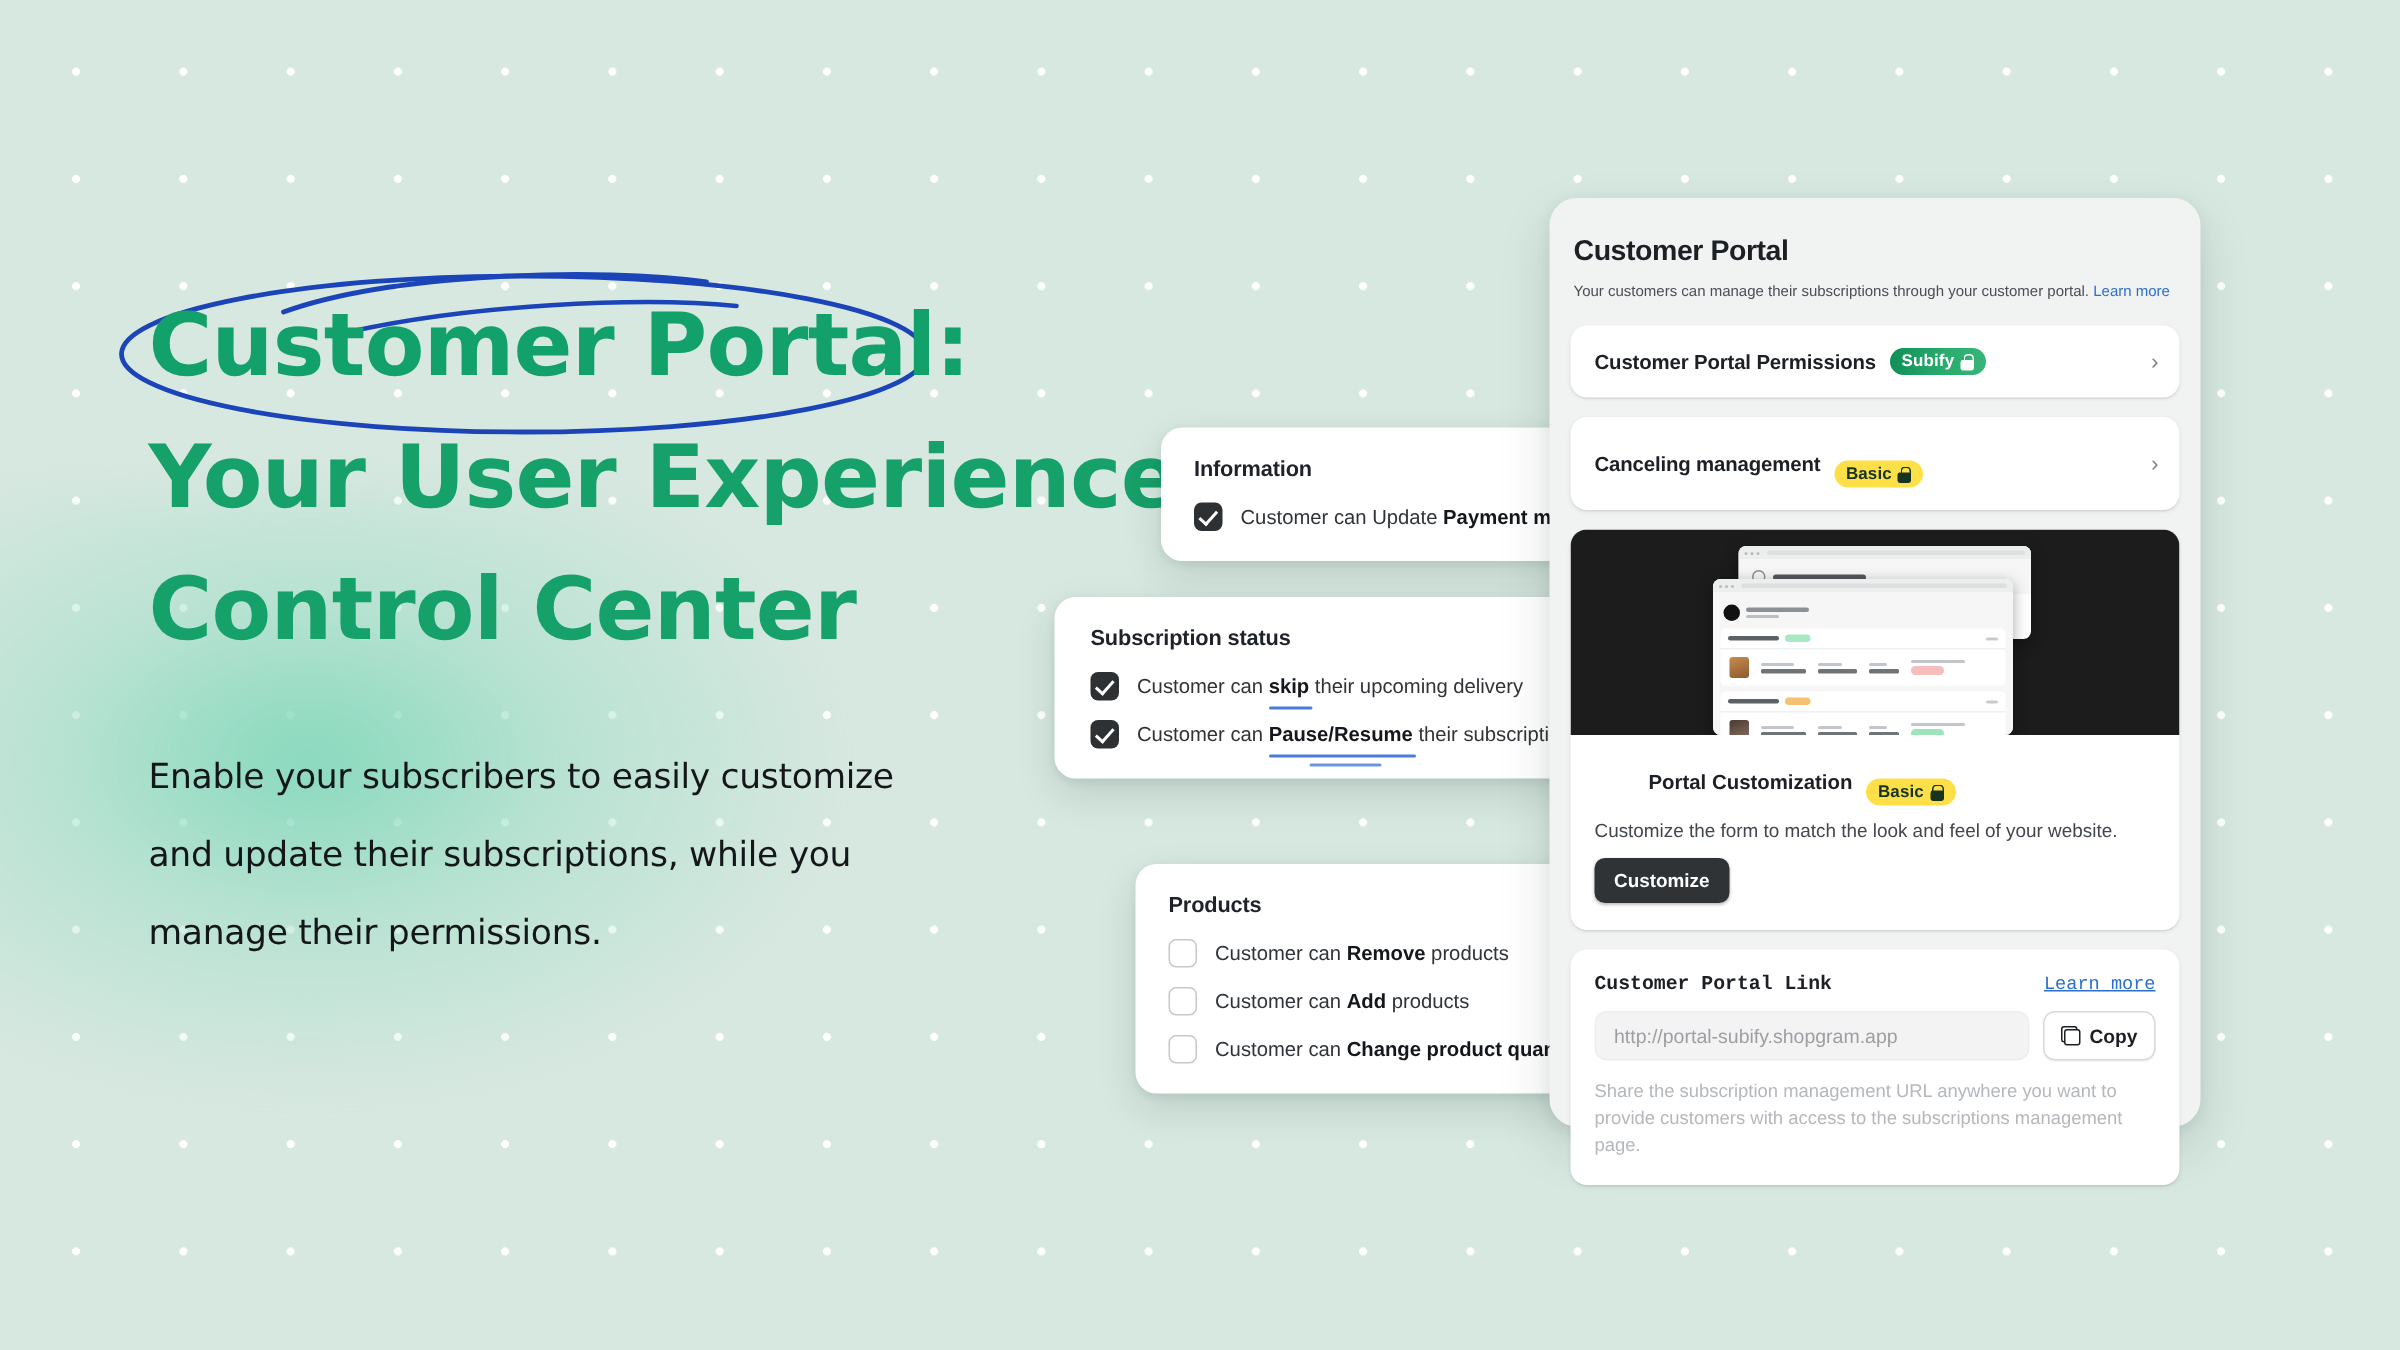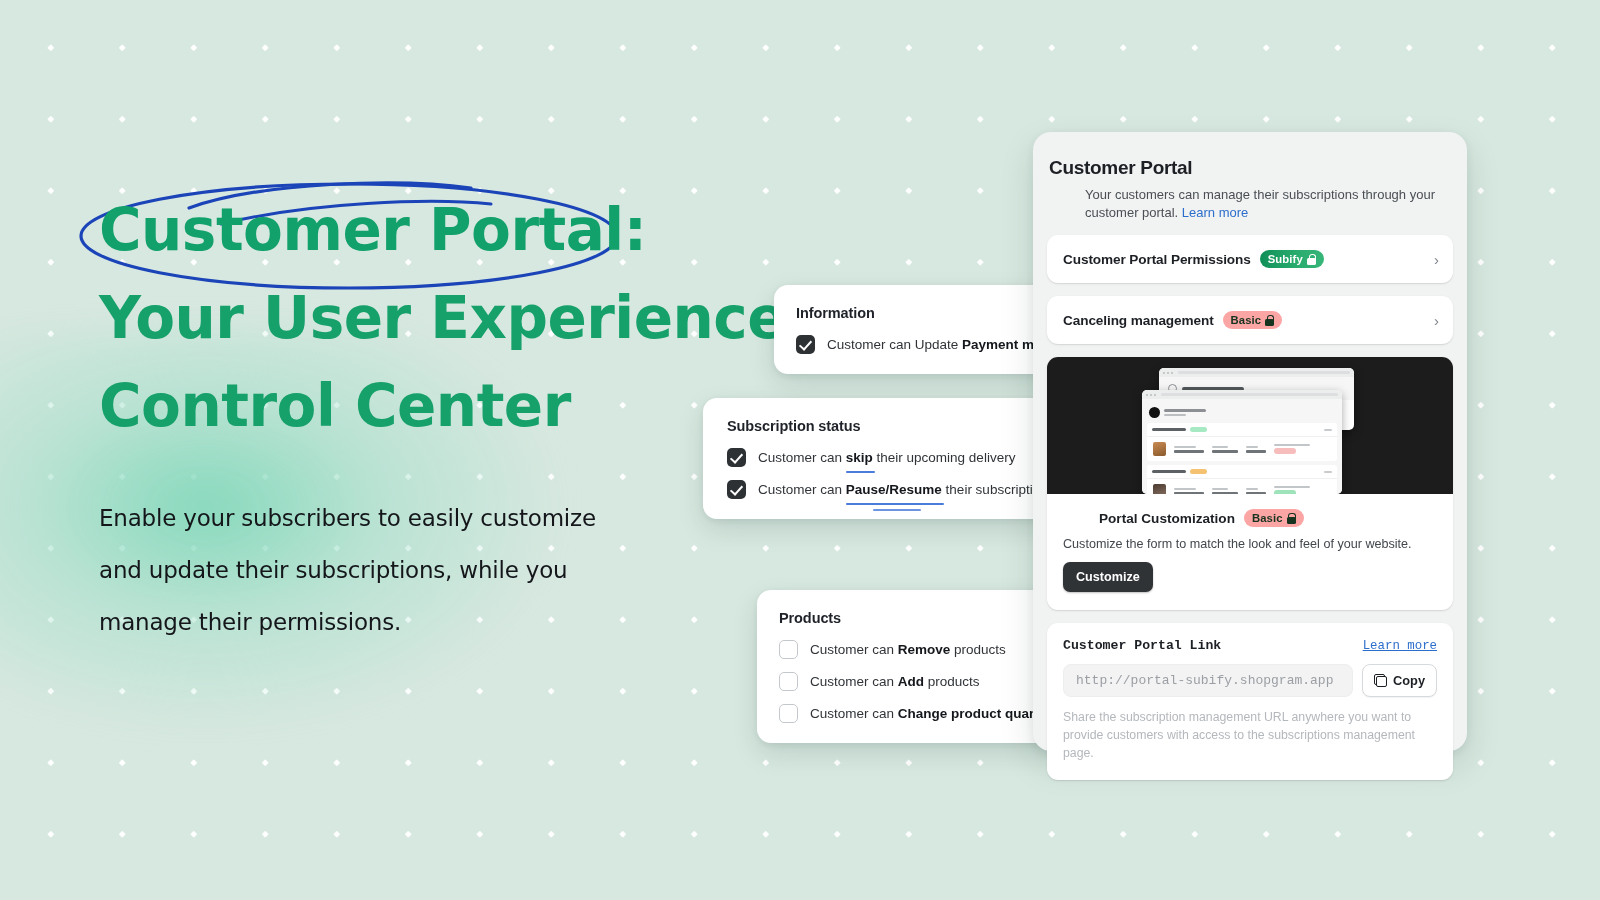--- a/index.html
+++ b/index.html
@@ -81,47 +81,47 @@
   .cbox.on { background: #2e3134; }
   .cbox.on::after {
     content: ""; position: absolute; left: 6px; top: 3px;
     width: 5px; height: 10px; border: solid #fff; border-width: 0 2px 2px 0;
     transform: rotate(42deg);
   }
   .cbox.off { background: #fff; border: 1.6px solid #c4c8cc; }
 
   #card-information { left: 774px; top: 285px; width: 340px; }
   #card-substatus   { left: 703px; top: 398px; width: 410px; padding-left: 24px; }
-  #card-products    { left: 757px; top: 590px; width: 350px; }
+  #card-products    { left: 757px; top: 576px; width: 350px; }
 
   
   #panel {
     position: absolute; left: 1033px; top: 132px; width: 434px; height: 619px;
     background: #f1f2f2; border-radius: 18px;
     box-shadow: 0 14px 34px rgba(10,40,30,.13), 0 3px 10px rgba(10,40,30,.07);
     padding: 18px 14px 0 14px;
   }
   #panel-head { padding: 7px 2px 0 2px; }
   #panel-head h2 { font-size: 19px; font-weight: bold; color: #1c1f24; letter-spacing: -0.3px; }
-  #panel-head p { margin-top: 7px; font-size: 13px; line-height: 18px; color: #4a4f55; margin-left: 36px; }
+  #panel-head p { margin-top: 7px; font-size: 10px; line-height: 18px; color: #4a4f55; }
   #panel-head a { color: #2c6ecb; text-decoration: none; }
 
   .row-card {
     margin-top: 13px; background: #fff; border-radius: 11px;
     box-shadow: 0 1px 0 rgba(0,0,0,.06), 0 1px 3px rgba(0,0,0,.07);
     display: flex; align-items: center; justify-content: space-between;
     padding: 15px 14px 15px 16px;
   }
   .row-left { display: flex; align-items: center; gap: 9px; }
   .row-title { font-size: 13.6px; font-weight: bold; color: #1c1f24; letter-spacing: -0.1px; }
   .chev { color: #7d848b; font-size: 15px; line-height: 1; }
 
   .badge { display: inline-flex; align-items: center; gap: 4px; border-radius: 10px; padding: 3px 8px; font-size: 11.3px; font-weight: bold; letter-spacing: .1px; }
   .badge.subify { background: linear-gradient(92deg,#0f8f58 0%,#29ab6d 55%,#36b678 100%); color: #fff; }
-  .badge.basic  { background: #fca5a5; color: #16331f; }
+  .badge.basic  { background: #fde047; color: #16331f; margin-top: 14px; }
   .lock { width: 9px; height: 11px; display: inline-block; position: relative; }
   .lock::before { content: ""; position: absolute; left: 1.8px; top: 0; width: 5.4px; height: 5px; border: 1.4px solid currentColor; border-bottom: 0; border-radius: 3px 3px 0 0; }
   .lock::after  { content: ""; position: absolute; left: 0; bottom: 0; width: 9px; height: 6.6px; background: currentColor; border-radius: 1.6px; }
 
   
   #customization-card {
     margin-top: 13px; background: #fff; border-radius: 11px; overflow: hidden;
     box-shadow: 0 1px 0 rgba(0,0,0,.06), 0 1px 3px rgba(0,0,0,.07);
   }
   #preview { height: 137px; background: #1c1c1c; position: relative; overflow: hidden; }
@@ -167,21 +167,21 @@
     box-shadow: 0 1px 0 rgba(0,0,0,.06), 0 1px 3px rgba(0,0,0,.07);
     padding: 15px 16px 18px 16px;
   }
   #link-head { display: flex; align-items: baseline; justify-content: space-between; font-family: Liberation Mono, monospace; }
   #link-head .ltitle { font-size: 13.2px; font-weight: bold; color: #1c1f24; }
   #link-head a { font-size: 12.4px; color: #2c6ecb; text-decoration: underline; }
   #link-row { display: flex; align-items: center; gap: 9px; margin-top: 11px; }
   #link-input {
     flex: 1; background: #f3f3f4; border: 1px solid #eceded; border-radius: 8px;
     height: 33px; padding: 0 12px; font-size: 13px; color: #9b9fa3;
-    font-family: Liberation Mono, monospace;
+    font-family: Liberation Sans, sans-serif;
   }
   #link-input::placeholder { color: #9b9fa3; }
   #copy-btn {
     display: inline-flex; align-items: center; gap: 6px; background: #fff;
     border: 1px solid #d7dadd; border-radius: 8px; height: 33px; padding: 0 11px;
     font-size: 12.8px; font-weight: bold; color: #1c1f24; cursor: pointer;
     box-shadow: 0 1px 1px rgba(0,0,0,.05);
   }
   .copy-ico { width: 13px; height: 13px; position: relative; display: inline-block; }
   .copy-ico::before { content:""; position:absolute; left:0; top:0; width:9px; height:9px; border:1.4px solid #1c1f24; border-radius:2px; }

